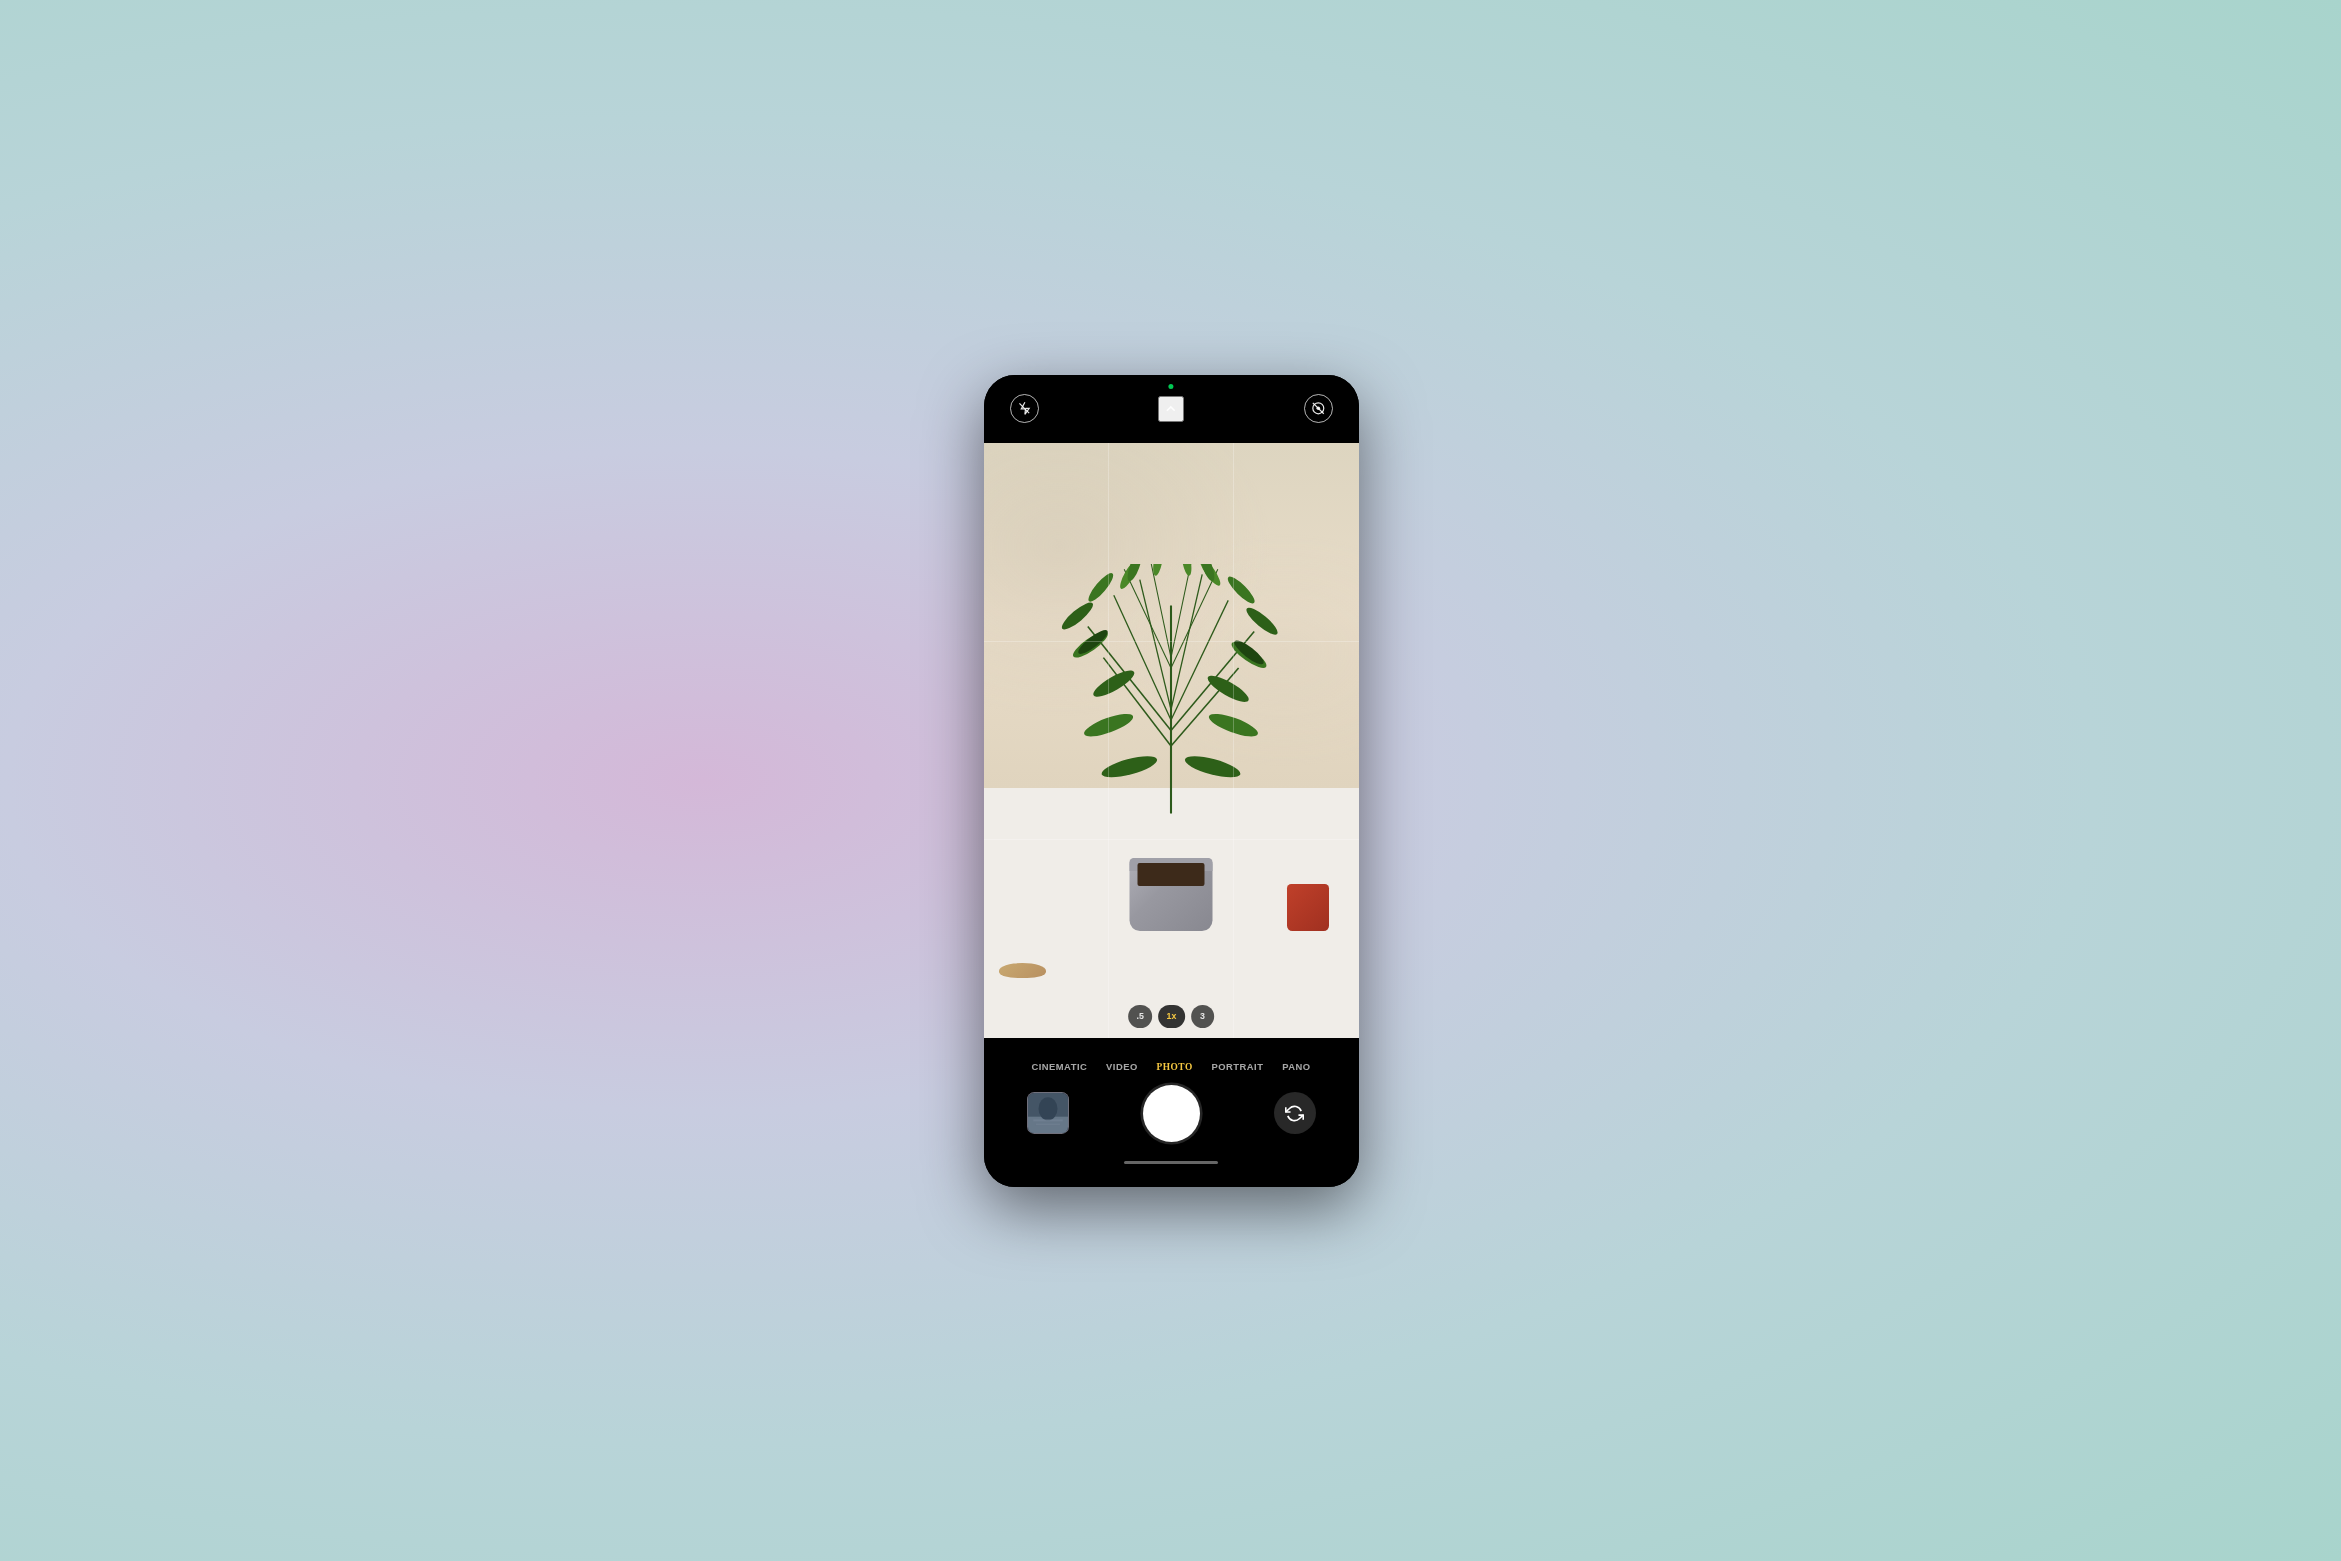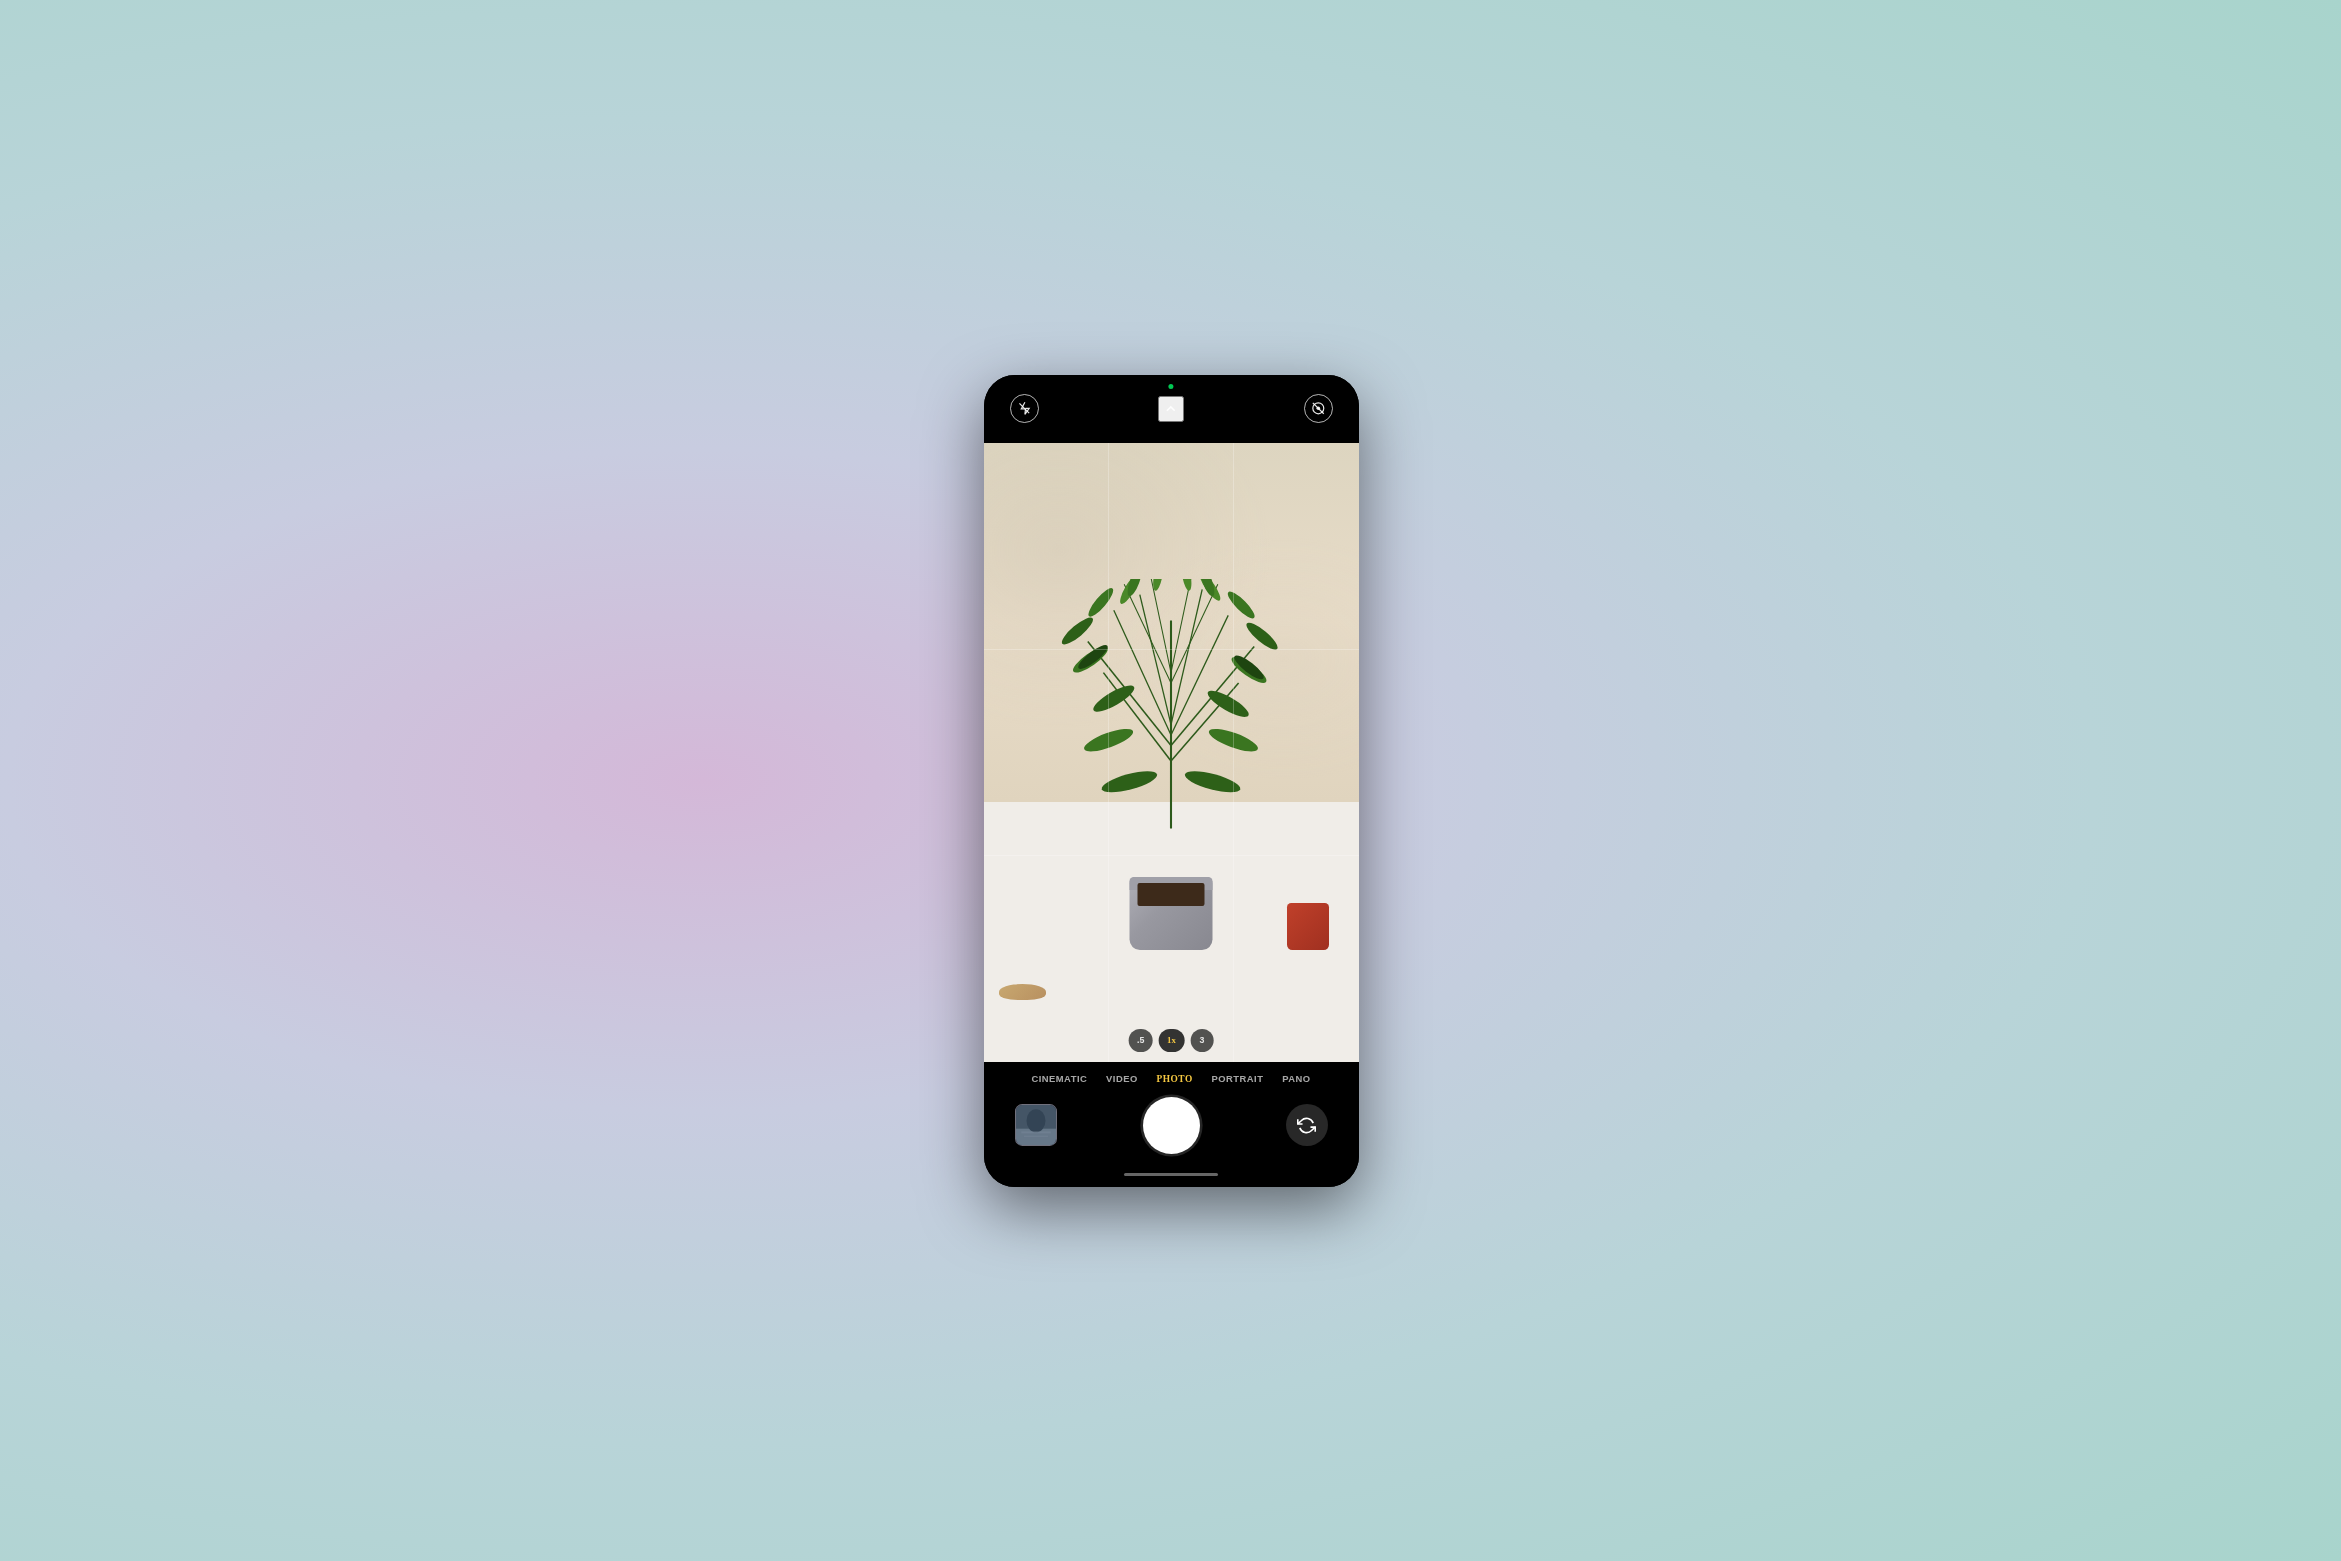--- a/index.html
+++ b/index.html
@@ -240,27 +240,26 @@
       justify-content: center;
       color: rgba(255,255,255,0.85);
       font-size: 8.8px;
       font-weight: 600;
       min-width: 23px;
     }
 
     .zoom-btn.active {
       background: rgba(30,30,30,0.9);
       color: #f5c842;
-      font-family: Liberation Serif, serif;
     }
 
     
     .bottom-controls {
       background: #000;
-      padding: 0;
+      padding: 12px;
       flex-shrink: 0;
     }
 
     
     .mode-selector {
       display: flex;
       justify-content: center;
       align-items: center;
       gap: 0;
       padding: 11.4px 5.2px 7.3px;

